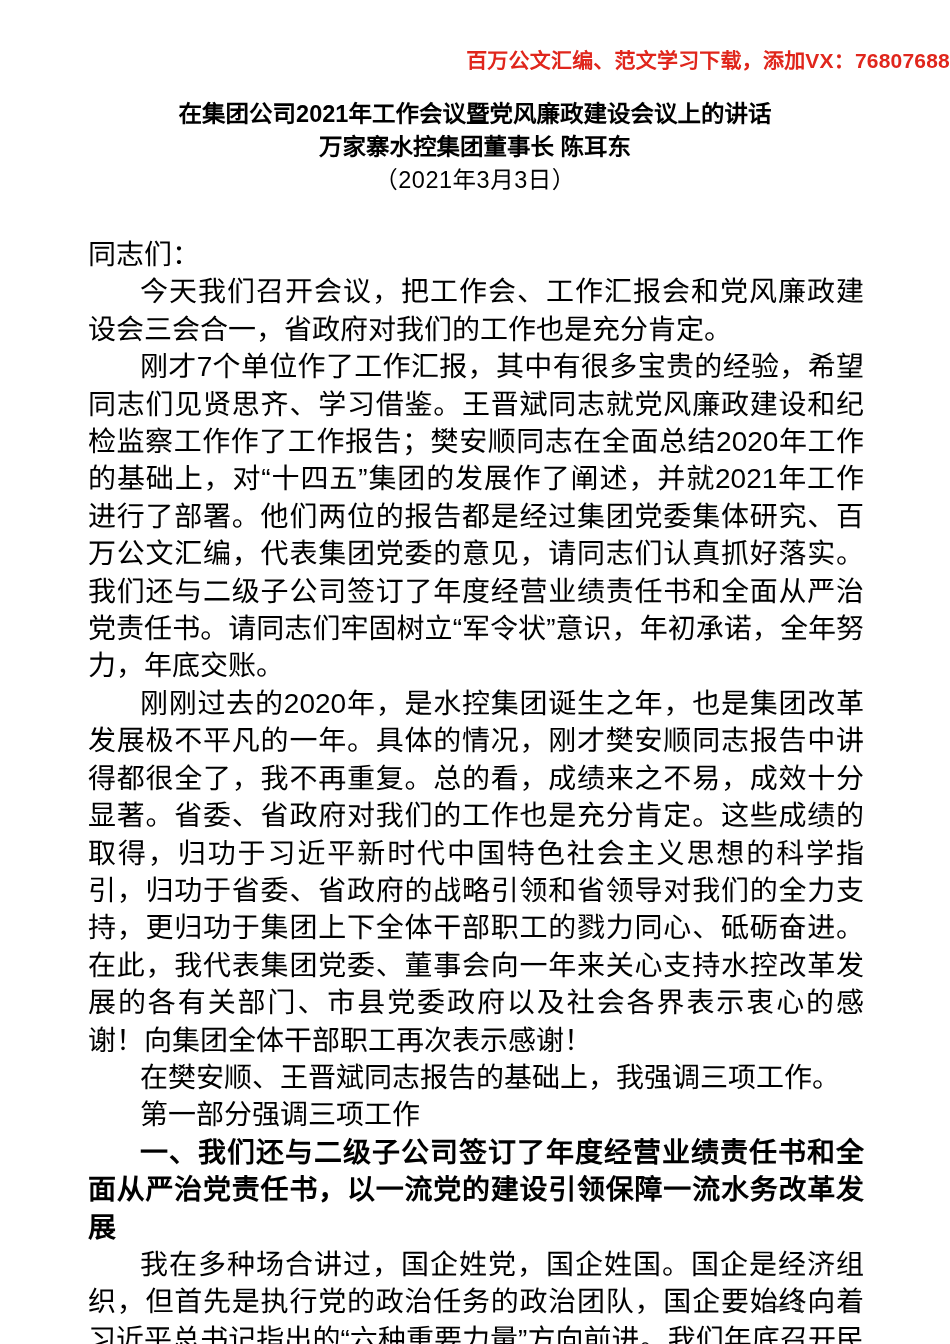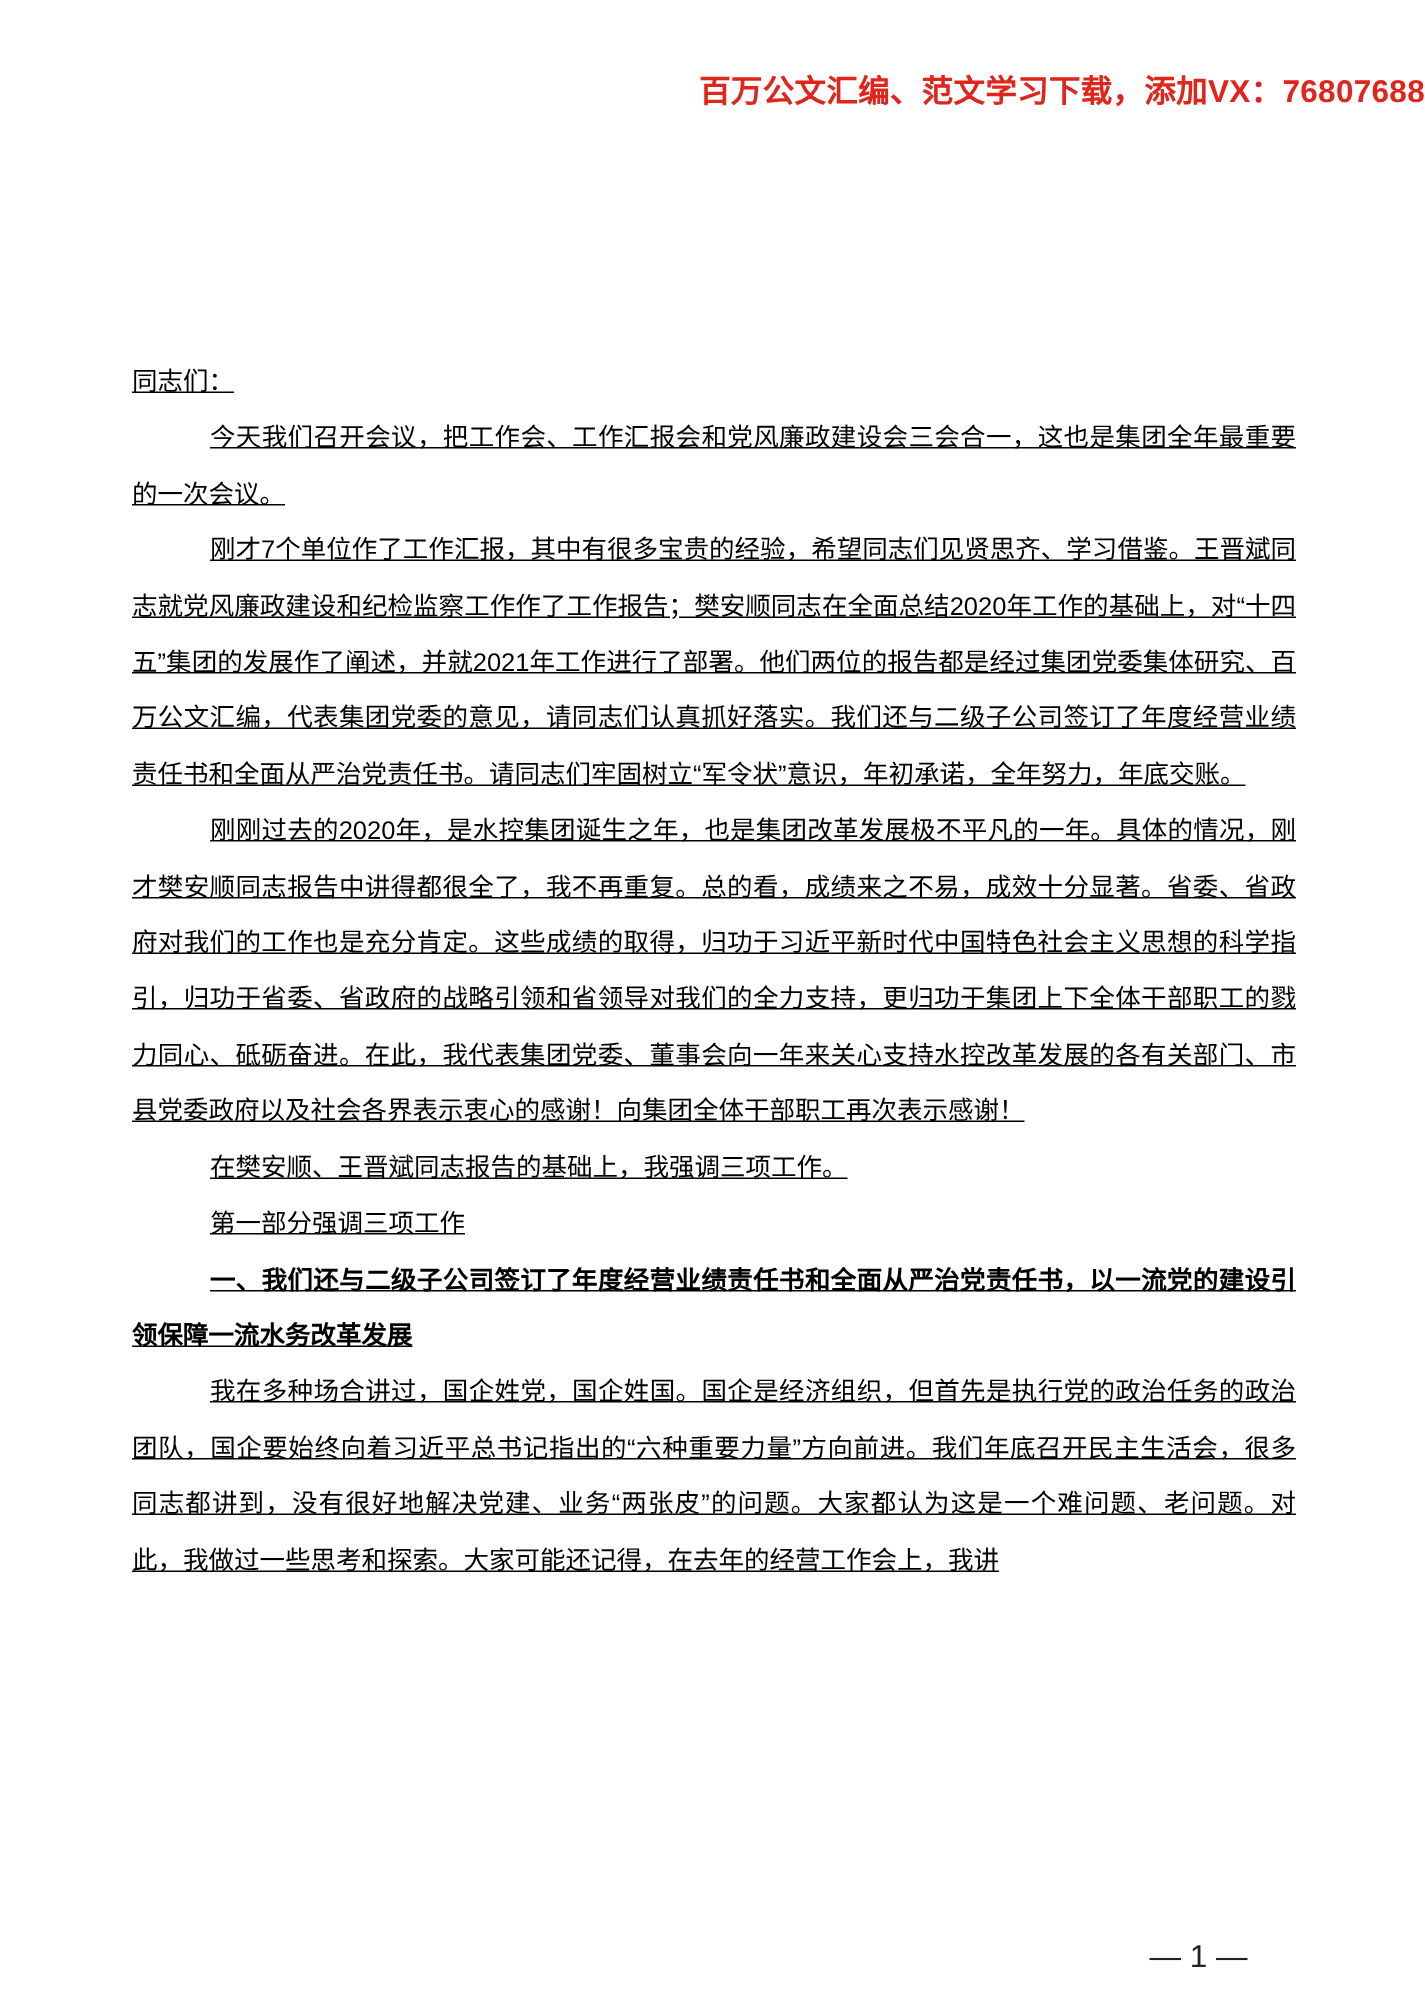--- a/index.html
+++ b/index.html
@@ -60,28 +60,27 @@
 
   
   .body-area {
     position: absolute;
     top: 236px;
     left: 88px;
     width: 776px;
   }
   p.para {
     margin: 0;
-    font-size: 17px;
+    font-size: 28px;
     line-height: 37.4px;
     text-align: justify;
     text-justify: inter-ideograph;
     text-align-last: left;
     letter-spacing: 0px;
     font-weight: 400;
-    text-decoration: underline;
   }
   p.para.indent {
     text-indent: 52px;
   }
   p.para.bold {
     font-weight: 700;
   }
 
   
   .footer {
@@ -99,24 +98,29 @@
     margin-left: 648px;
   }
 </style>
 </head>
 <body>
 
 <div class="page">
 
   <div class="watermark">百万公文汇编、范文学习下载，添加VX：76807688</div>
 
+  <div class="title-block">
+    <div class="title-line">在集团公司2021年工作会议暨党风廉政建设会议上的讲话</div>
+    <div class="title-line sub">万家寨水控集团董事长  陈耳东</div>
+    <div class="title-line date">（2021年3月3日）</div>
+  </div>
 
   <div class="body-area">
     <p class="para">同志们：</p>
-    <p class="para indent">今天我们召开会议，把工作会、工作汇报会和党风廉政建设会三会合一，这也是集团全年最重要的一次会议。</p>
+    <p class="para indent">今天我们召开会议，把工作会、工作汇报会和党风廉政建设会三会合一，省政府对我们的工作也是充分肯定。</p>
     <p class="para indent">刚才7个单位作了工作汇报，其中有很多宝贵的经验，希望同志们见贤思齐、学习借鉴。王晋斌同志就党风廉政建设和纪检监察工作作了工作报告；樊安顺同志在全面总结2020年工作的基础上，对“十四五”集团的发展作了阐述，并就2021年工作进行了部署。他们两位的报告都是经过集团党委集体研究、百万公文汇编，代表集团党委的意见，请同志们认真抓好落实。我们还与二级子公司签订了年度经营业绩责任书和全面从严治党责任书。请同志们牢固树立“军令状”意识，年初承诺，全年努力，年底交账。</p>
     <p class="para indent">刚刚过去的2020年，是水控集团诞生之年，也是集团改革发展极不平凡的一年。具体的情况，刚才樊安顺同志报告中讲得都很全了，我不再重复。总的看，成绩来之不易，成效十分显著。省委、省政府对我们的工作也是充分肯定。这些成绩的取得，归功于习近平新时代中国特色社会主义思想的科学指引，归功于省委、省政府的战略引领和省领导对我们的全力支持，更归功于集团上下全体干部职工的戮力同心、砥砺奋进。在此，我代表集团党委、董事会向一年来关心支持水控改革发展的各有关部门、市县党委政府以及社会各界表示衷心的感谢！向集团全体干部职工再次表示感谢！</p>
     <p class="para indent">在樊安顺、王晋斌同志报告的基础上，我强调三项工作。</p>
     <p class="para indent">第一部分强调三项工作</p>
     <p class="para indent bold">一、我们还与二级子公司签订了年度经营业绩责任书和全面从严治党责任书，以一流党的建设引领保障一流水务改革发展</p>
     <p class="para indent">我在多种场合讲过，国企姓党，国企姓国。国企是经济组织，但首先是执行党的政治任务的政治团队，国企要始终向着习近平总书记指出的“六种重要力量”方向前进。我们年底召开民主生活会，很多同志都讲到，没有很好地解决党建、业务“两张皮”的问题。大家都认为这是一个难问题、老问题。对此，我做过一些思考和探索。大家可能还记得，在去年的经营工作会上，我讲</p>
   </div>
 
   <div class="footer">
     <span class="pagenum">— 1 —</span>

